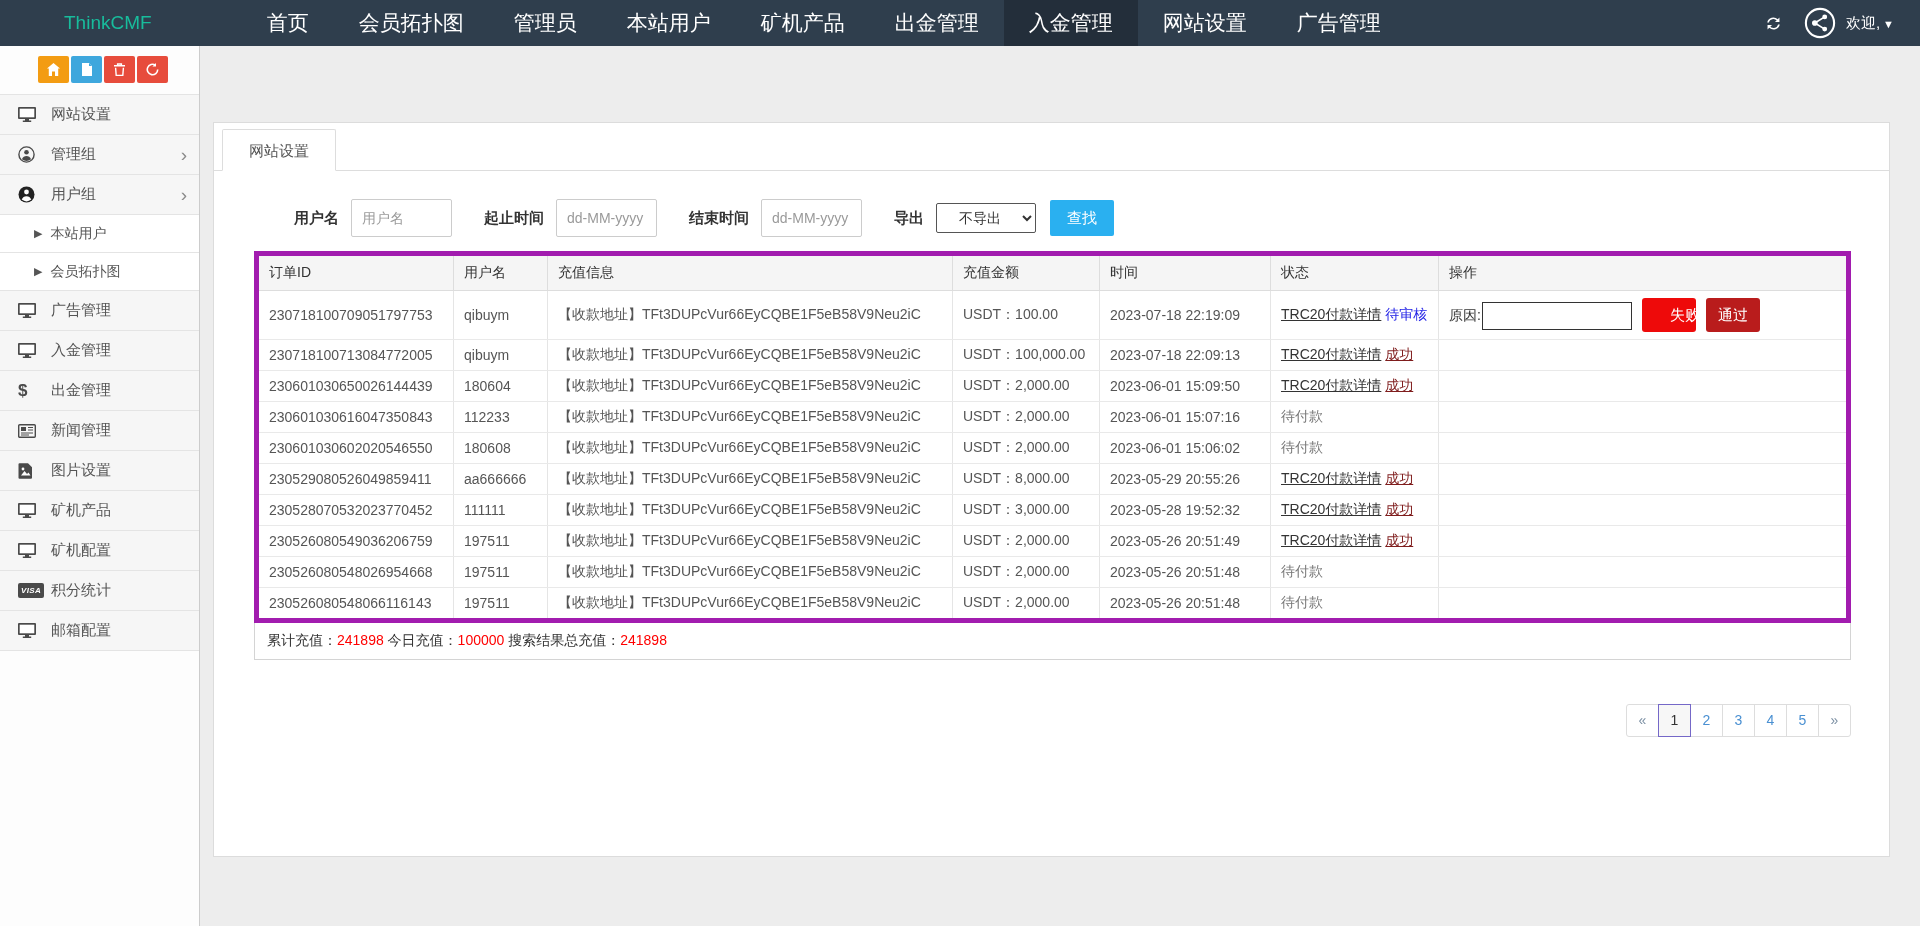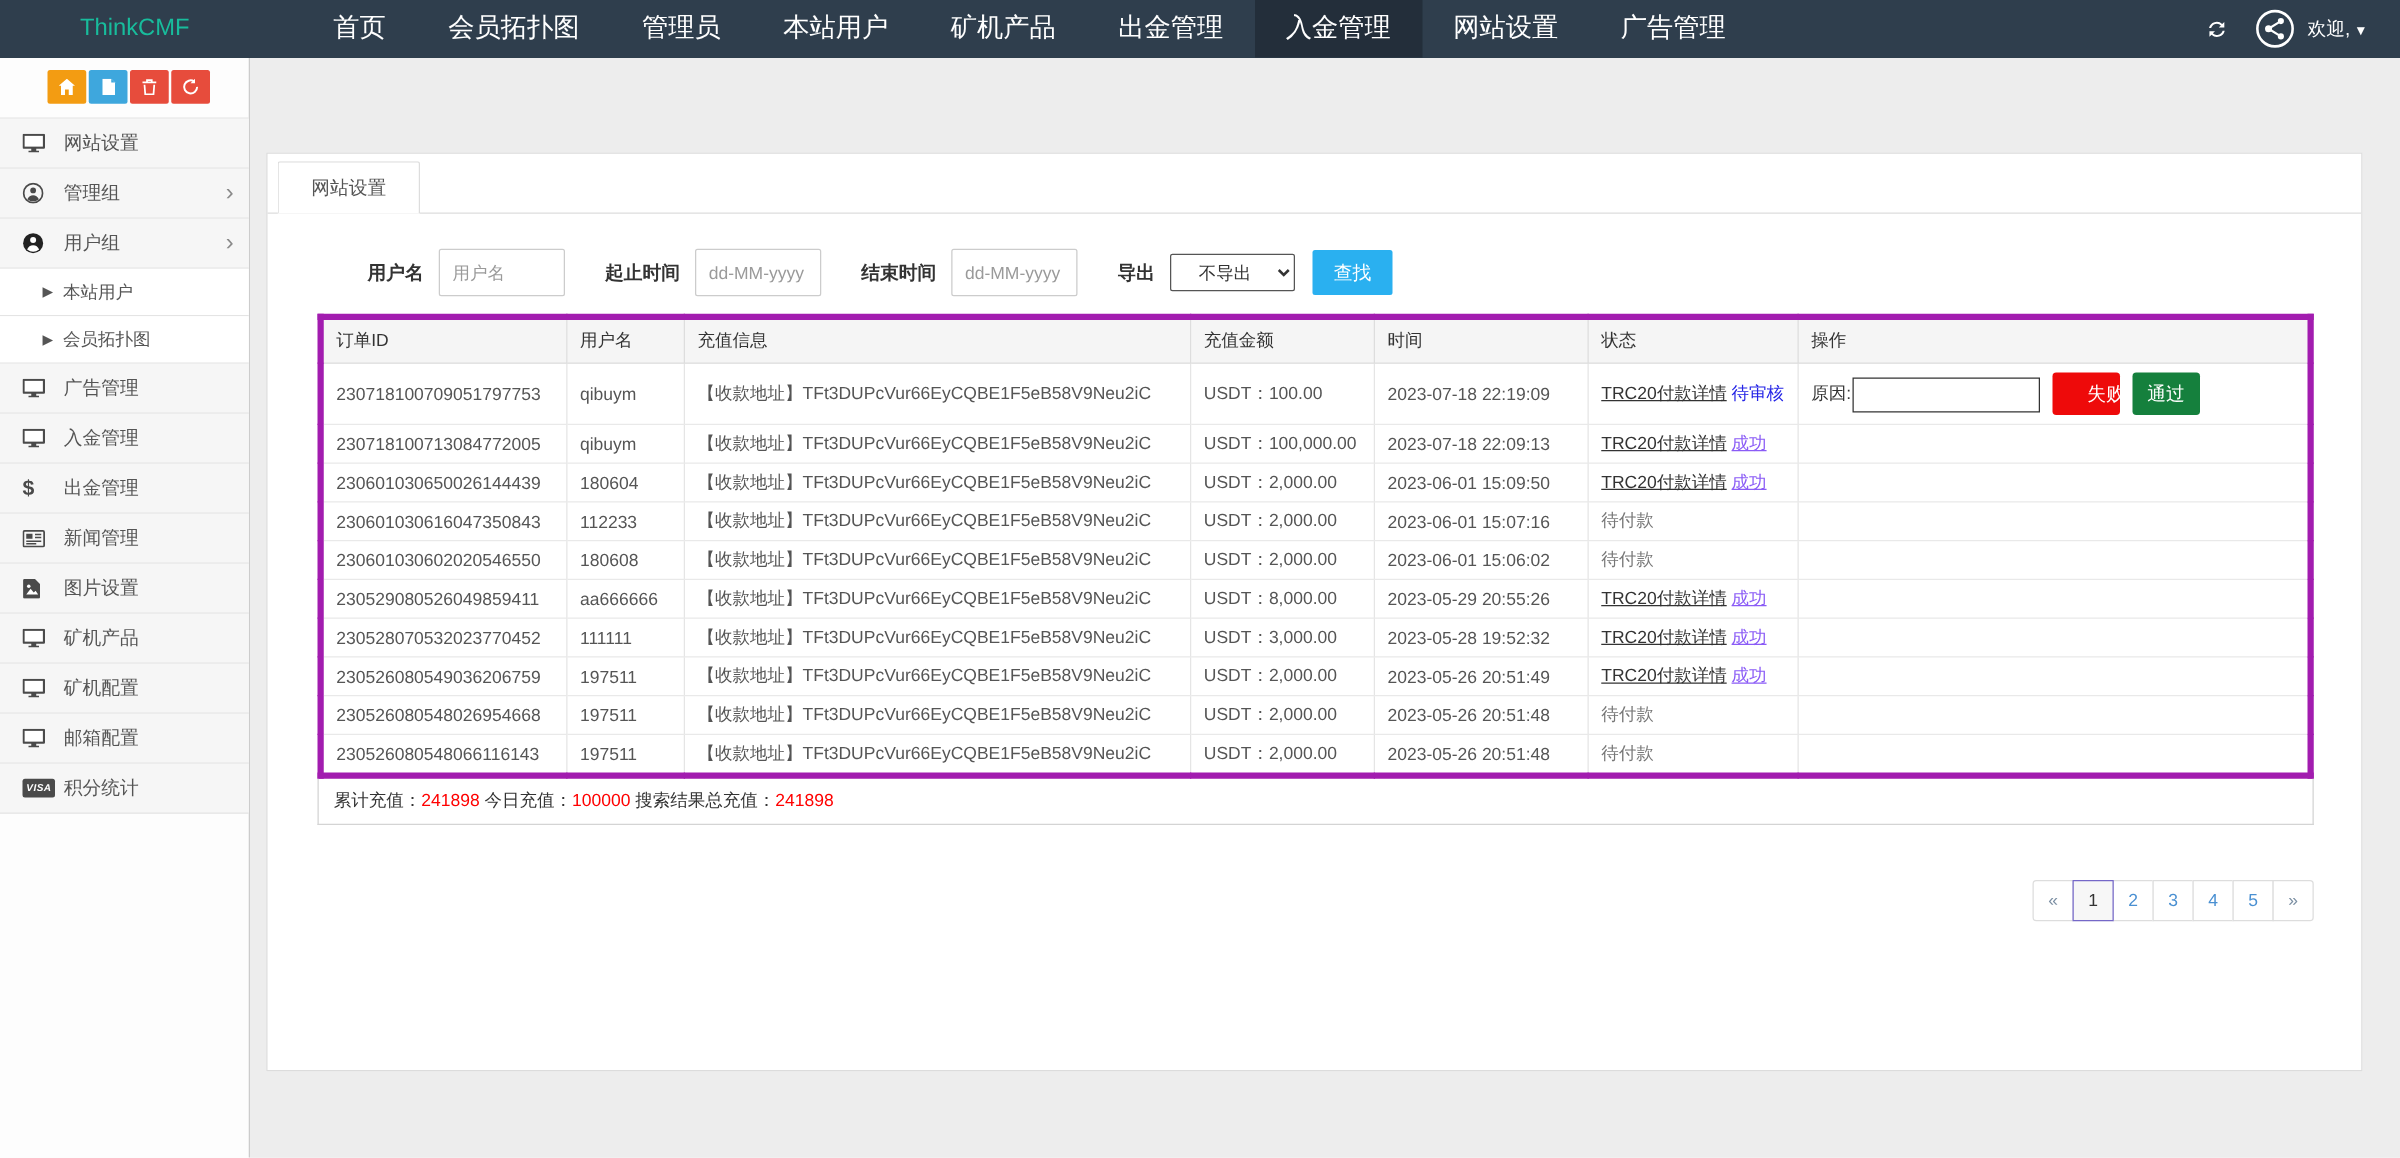--- a/index.html
+++ b/index.html
@@ -59,28 +59,28 @@
   .tbl-wrap { margin:14px 38px 0 40px; }
   table.grid { width:100%; border-collapse:collapse; table-layout:fixed; border:5px solid #a21caf; }
   table.grid th { background:#f5f5f5; font-weight:normal; color:#333; text-align:left;
     font-size:14px; padding:8px 10px; border-right:1px solid #ddd; border-bottom:1px solid #ddd; }
   table.grid td { font-size:14px; color:#555; padding:6px 10px; border-right:1px solid #e5e5e5;
     border-bottom:1px solid #e9e9e9; overflow:hidden; white-space:nowrap; }
   table.grid th:last-child, table.grid td:last-child { border-right:none; }
   tr.tall td { height:49px; }
   .st-link { color:#333; text-decoration:underline; cursor:pointer; }
   .st-state[data-state="review"] { color:#2323e6; }
-  .st-state[data-state="success"] { color:#8b5cf6; text-decoration:underline; cursor:pointer;text-align:right; }
+  .st-state[data-state="success"] { color:#7f1d1d; text-decoration:underline; cursor:pointer;text-align:right; }
   .st-state[data-state="waiting"] { color:#777; }
   .reason-label { color:#333; }
   .reason-input { width:150px; height:28px; border:1px solid #333; margin:0 10px 0 1px;
     vertical-align:middle; outline:none; padding:0 6px; font-size:13px; }
   .btn-fail { width:54px; height:34px; background:#ee0a0a; color:#fff; border:none; border-radius:3px;
     font-size:15px; cursor:pointer; margin-right:10px; font-family:inherit;padding-left:28px; }
-  .btn-pass { width:54px; height:34px; background:#15803d; color:#fff; border:none; border-radius:3px;
+  .btn-pass { width:54px; height:34px; background:#b91c1c; color:#fff; border:none; border-radius:3px;
     font-size:15px; cursor:pointer; font-family:Liberation Serif, serif; }
 
   .summary { border:1px solid #d4d4d4; border-top:none; padding:9px 12px; font-size:14px; color:#333; }
   .summary .red { color:#ff0000; }
 
   .pagination { display:flex; justify-content:flex-end; margin:44px 38px 0 0; }
   .page { min-width:33px; height:33px; line-height:31px; text-align:center; border:1px solid #ddd;
     margin-left:-1px; background:#fff; color:#4a90d2; font-size:14px; cursor:pointer; text-decoration:none; }
   .page.prev { border-radius:3px 0 0 3px; color:#7b8fa3; }
   .page.next { border-radius:0 3px 3px 0; color:#7b8fa3; }
@@ -241,32 +241,32 @@
       <span class="sicon">
           <svg width="18" height="15" viewBox="0 0 18 15">
             <path fill="currentColor" d="M1 0h16a1 1 0 0 1 1 1v10a1 1 0 0 1-1 1h-6v1.6h2.2V15H4.8v-1.4H7V12H1a1 1 0 0 1-1-1V1a1 1 0 0 1 1-1z"></path>
             <rect x="1.7" y="1.7" width="14.6" height="8.6" fill="#fff"></rect>
           </svg>
         </span>
       <span>矿机配置</span>
     </div>
     <div class="side-item">
       <span class="sicon">
+          <span class="icon-visa">VISA</span>
+        </span>
+      <span>积分统计</span>
+    </div>
+    <div class="side-item">
+      <span class="sicon">
           <svg width="18" height="15" viewBox="0 0 18 15">
             <path fill="currentColor" d="M1 0h16a1 1 0 0 1 1 1v10a1 1 0 0 1-1 1h-6v1.6h2.2V15H4.8v-1.4H7V12H1a1 1 0 0 1-1-1V1a1 1 0 0 1 1-1z"></path>
             <rect x="1.7" y="1.7" width="14.6" height="8.6" fill="#fff"></rect>
           </svg>
         </span>
       <span>邮箱配置</span>
-    </div>
-    <div class="side-item">
-      <span class="sicon">
-          <span class="icon-visa">VISA</span>
-        </span>
-      <span>积分统计</span>
     </div>
   </div>
 </div>
 
 <div class="main">
   <div class="card">
     <div class="tab-row">
       <div class="tab">网站设置</div>
     </div>
 

